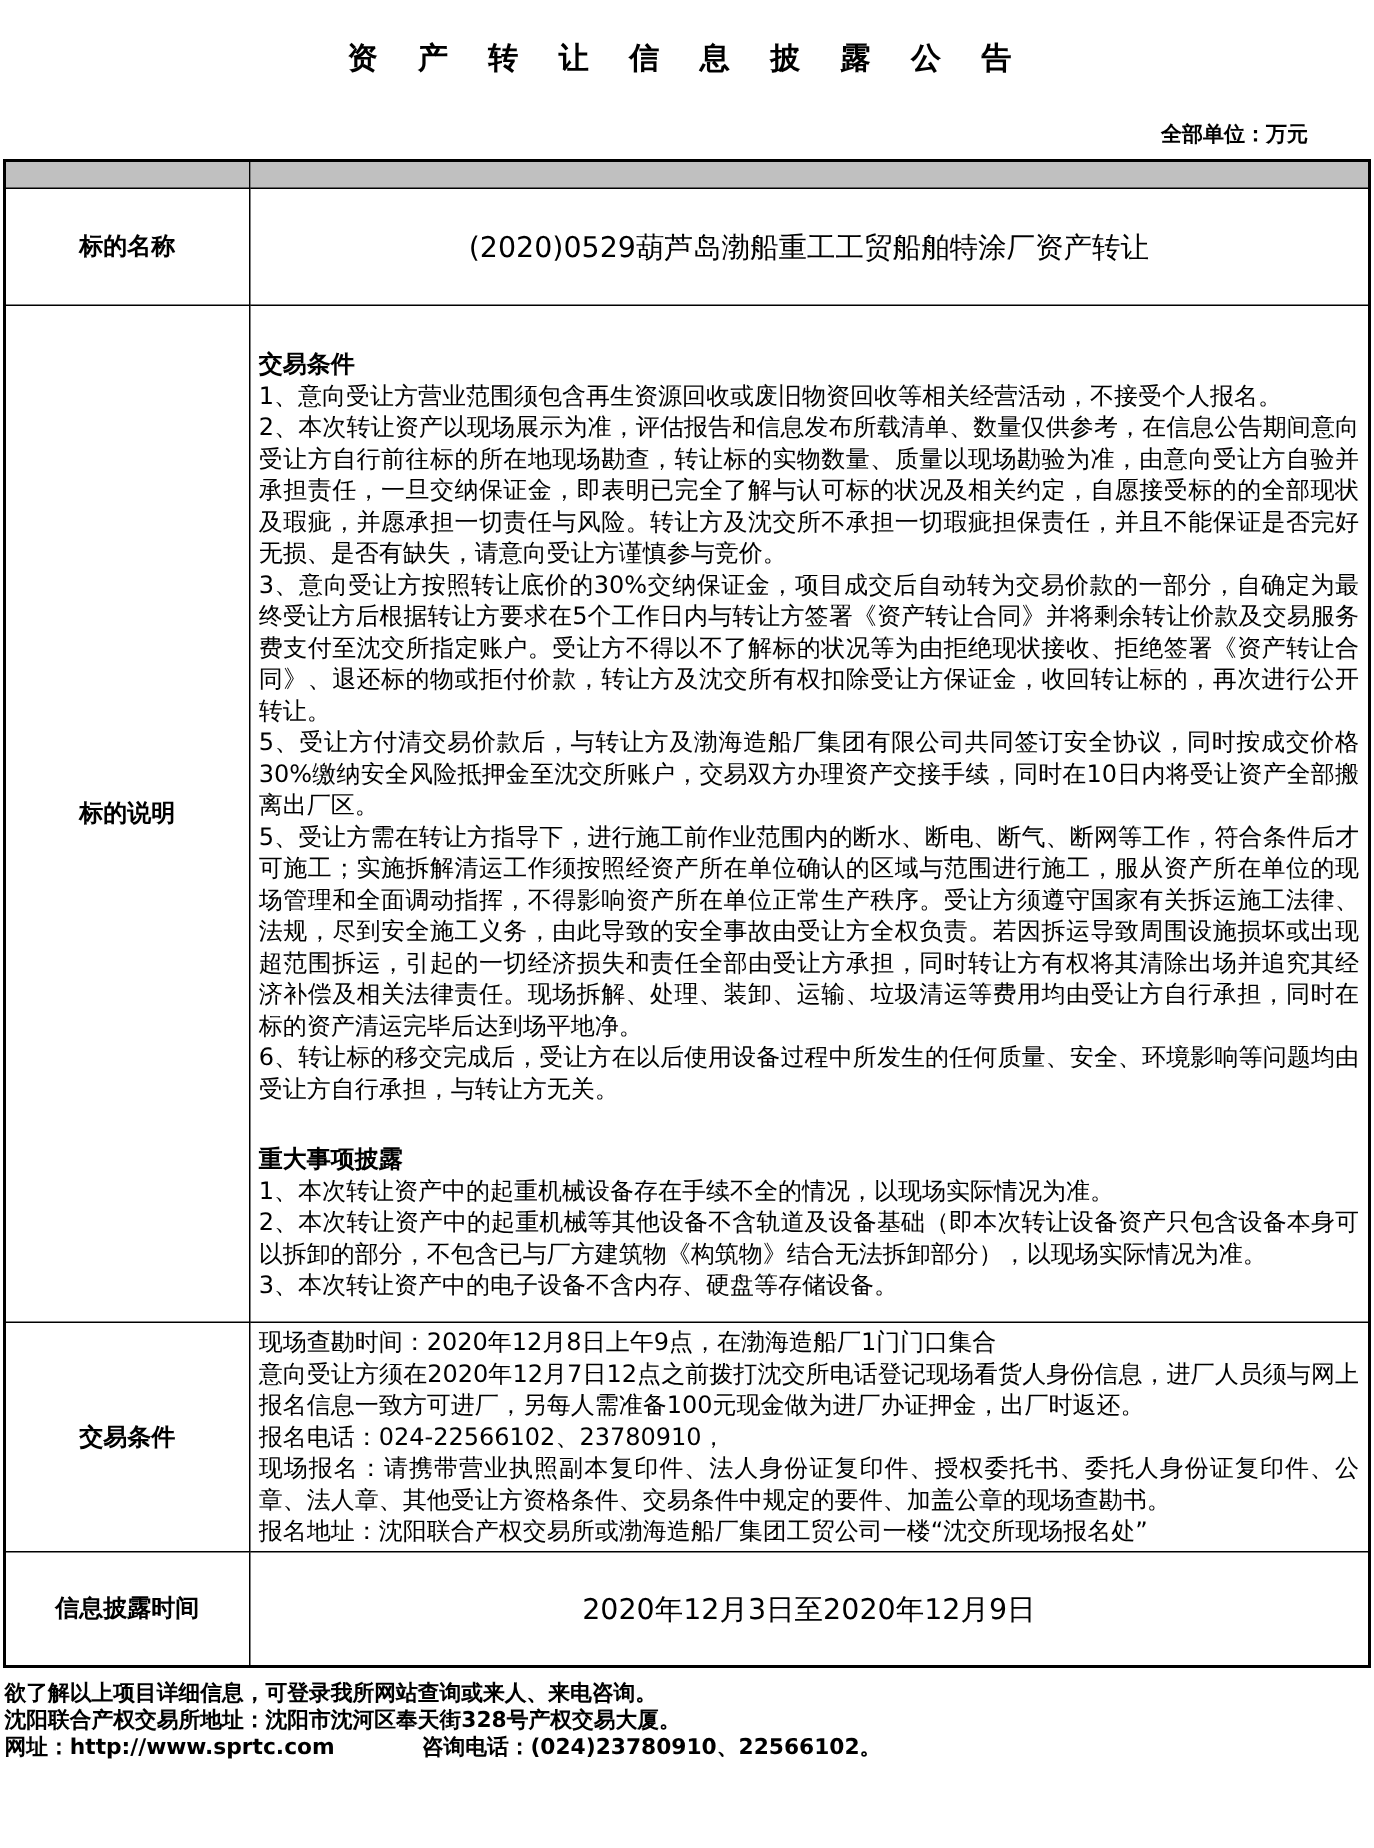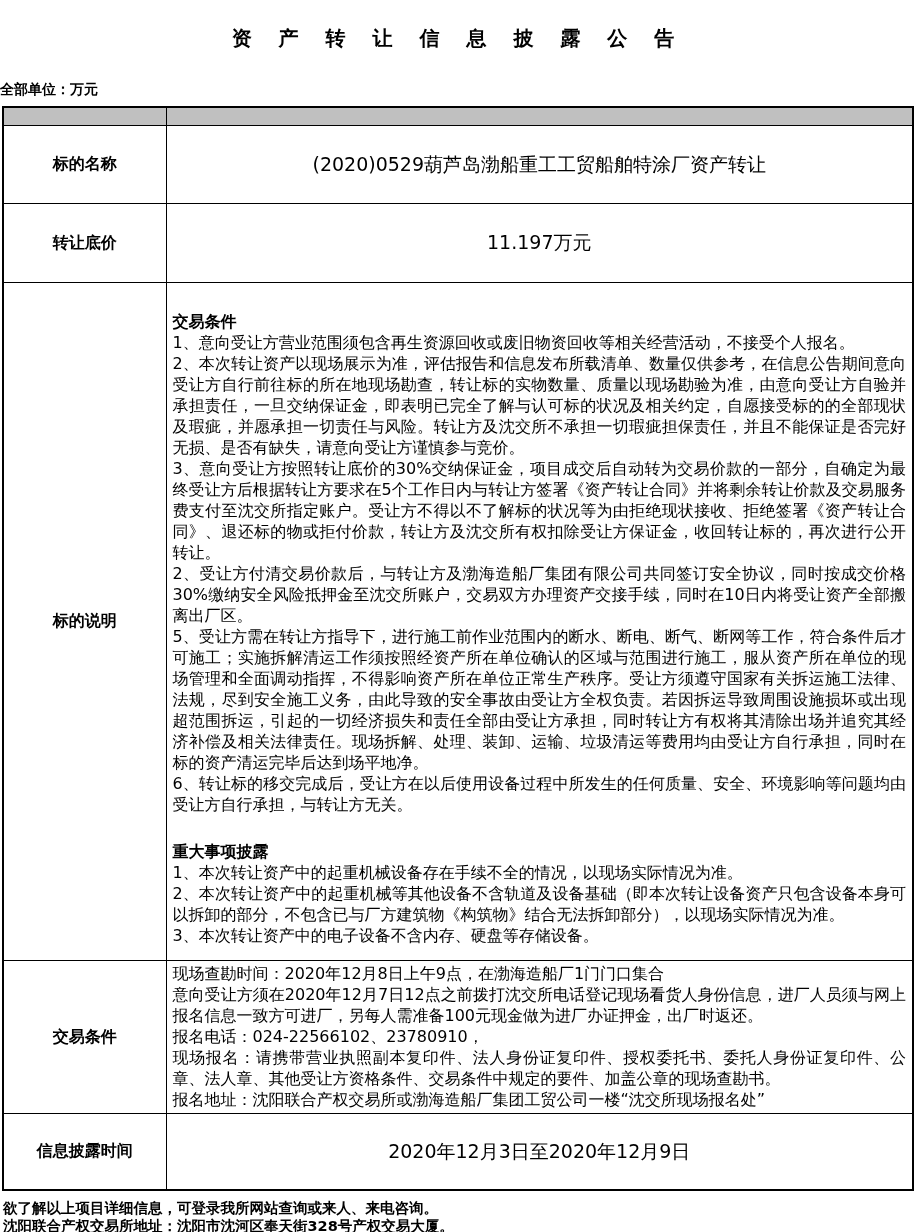--- a/index.html
+++ b/index.html
@@ -22,20 +22,21 @@
     margin: 12px;
     padding-top: 13px;
     text-align: center;
     font-size: 20px;
     font-weight: bold;
     letter-spacing: 10px;
   }
   .unit-note {
     margin-top: 29px;
     padding-right: 44px;
+    text-align: right;
     font-size: 14px;
     font-weight: bold;
   }
   table.main {
     margin: 7px 2px 0 2px;
     width: 912px;
     border-collapse: collapse;
     border: 2px solid #000000;
     table-layout: fixed;
   }
@@ -104,33 +105,29 @@
         <tr class="row-hdr">
       <td class="cell-label"></td>
       <td class="cell-value"></td>
     </tr>
 
     <tr class="row-name">
       <td class="cell-label">标的名称</td>
       <td class="cell-value">(2020)0529葫芦岛渤船重工工贸船舶特涂厂资产转让</td>
     </tr>
 
-    <tr class="row-price">
-      <td class="cell-label">转让底价</td>
-      <td class="cell-value">11.197万元</td>
-    </tr>
 
     <tr class="row-desc">
       <td class="cell-label">标的说明</td>
       <td class="cell-text">
         <div class="bold-head">交易条件</div>
         <div>1、意向受让方营业范围须包含再生资源回收或废旧物资回收等相关经营活动，不接受个人报名。</div>
         <div>2、本次转让资产以现场展示为准，评估报告和信息发布所载清单、数量仅供参考，在信息公告期间意向受让方自行前往标的所在地现场勘查，转让标的实物数量、质量以现场勘验为准，由意向受让方自验并承担责任，一旦交纳保证金，即表明已完全了解与认可标的状况及相关约定，自愿接受标的的全部现状及瑕疵，并愿承担一切责任与风险。转让方及沈交所不承担一切瑕疵担保责任，并且不能保证是否完好无损、是否有缺失，请意向受让方谨慎参与竞价。</div>
         <div>3、意向受让方按照转让底价的30%交纳保证金，项目成交后自动转为交易价款的一部分，自确定为最终受让方后根据转让方要求在5个工作日内与转让方签署《资产转让合同》并将剩余转让价款及交易服务费支付至沈交所指定账户。受让方不得以不了解标的状况等为由拒绝现状接收、拒绝签署《资产转让合同》、退还标的物或拒付价款，转让方及沈交所有权扣除受让方保证金，收回转让标的，再次进行公开转让。</div>
-        <div>2、受让方付清交易价款后，与转让方及渤海造船厂集团有限公司共同签订安全协议，同时按成交价格30%缴纳安全风险抵押金至沈交所账户，交易双方办理资产交接手续，同时在10日内将受让资产全部搬离出厂区。</div>
+        <div>5、受让方付清交易价款后，与转让方及渤海造船厂集团有限公司共同签订安全协议，同时按成交价格30%缴纳安全风险抵押金至沈交所账户，交易双方办理资产交接手续，同时在10日内将受让资产全部搬离出厂区。</div>
         <div>5、受让方需在转让方指导下，进行施工前作业范围内的断水、断电、断气、断网等工作，符合条件后才可施工；实施拆解清运工作须按照经资产所在单位确认的区域与范围进行施工，服从资产所在单位的现场管理和全面调动指挥，不得影响资产所在单位正常生产秩序。受让方须遵守国家有关拆运施工法律、法规，尽到安全施工义务，由此导致的安全事故由受让方全权负责。若因拆运导致周围设施损坏或出现超范围拆运，引起的一切经济损失和责任全部由受让方承担，同时转让方有权将其清除出场并追究其经济补偿及相关法律责任。现场拆解、处理、装卸、运输、垃圾清运等费用均由受让方自行承担，同时在标的资产清运完毕后达到场平地净。</div>
         <div>6、转让标的移交完成后，受让方在以后使用设备过程中所发生的任何质量、安全、环境影响等问题均由受让方自行承担，与转让方无关。</div>
         <div class="bold-head">重大事项披露</div>
         <div>1、本次转让资产中的起重机械设备存在手续不全的情况，以现场实际情况为准。</div>
         <div>2、本次转让资产中的起重机械等其他设备不含轨道及设备基础（即本次转让设备资产只包含设备本身可以拆卸的部分，不包含已与厂方建筑物《构筑物》结合无法拆卸部分），以现场实际情况为准。</div>
         <div>3、本次转让资产中的电子设备不含内存、硬盘等存储设备。</div>
       </td>
     </tr>
 
     <tr class="row-survey">

